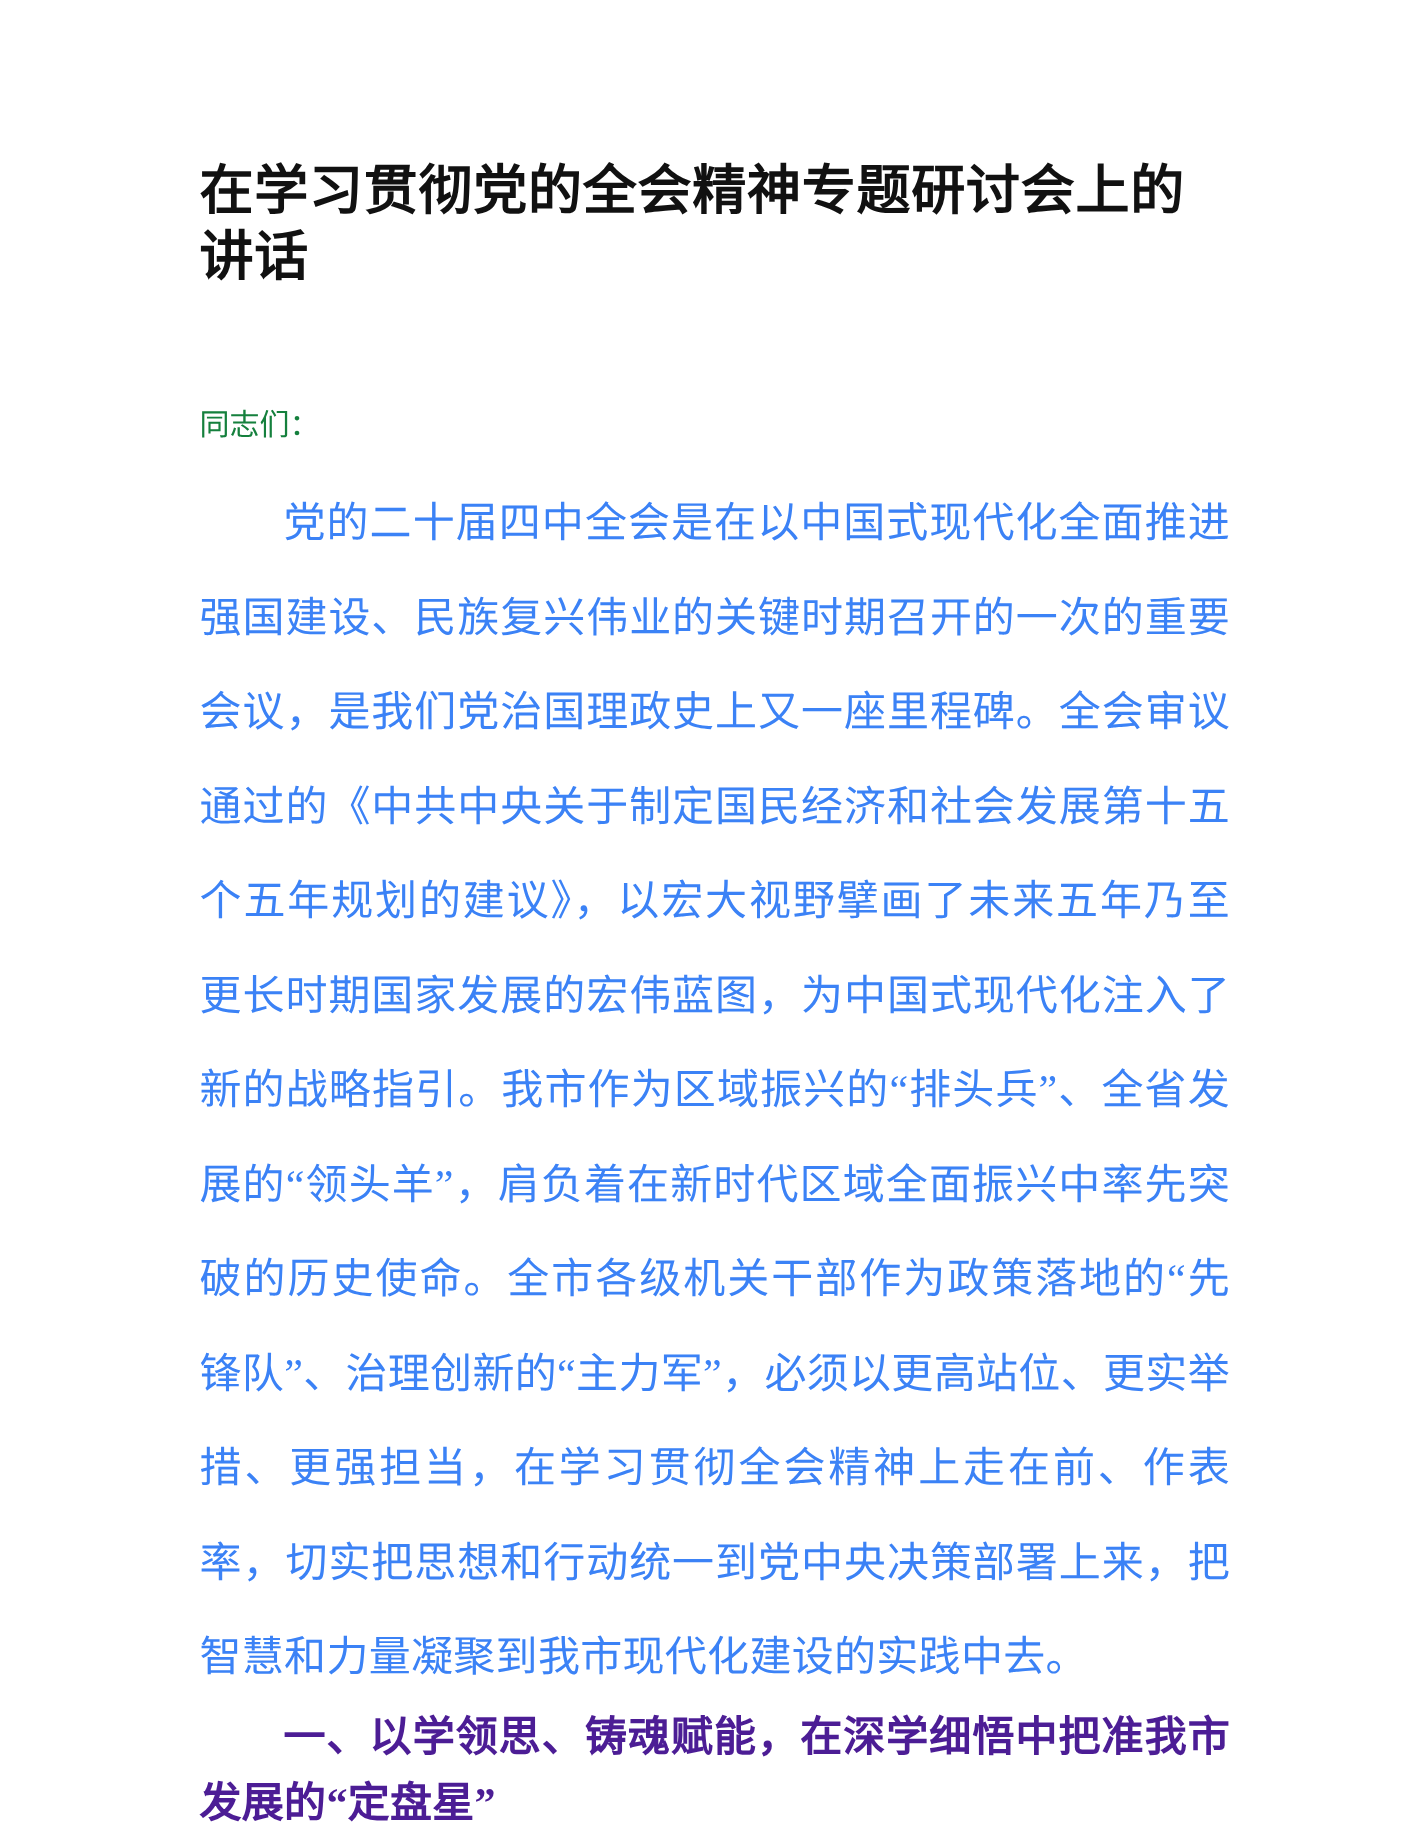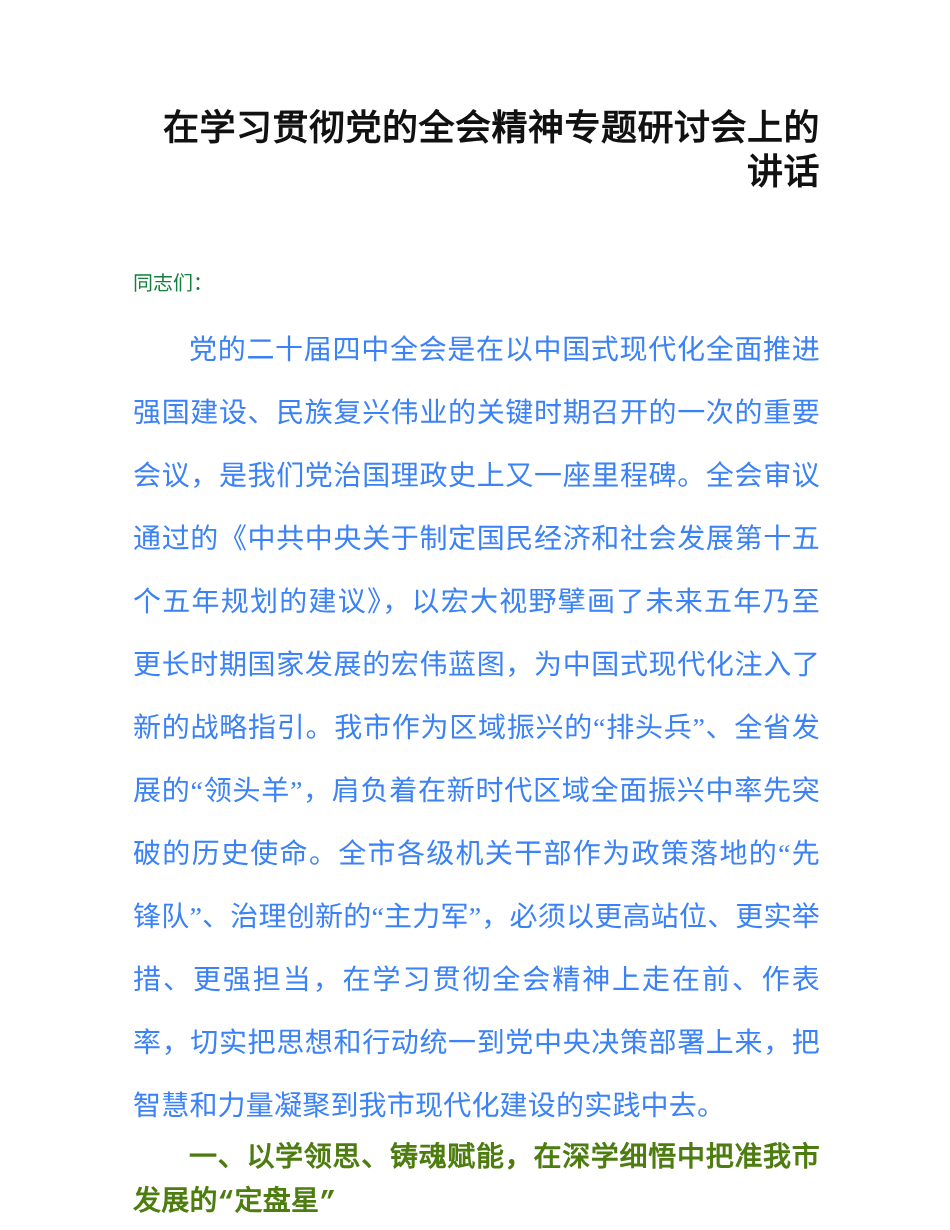--- a/index.html
+++ b/index.html
@@ -35,21 +35,21 @@
   }
 
   
   .doc-title {
     margin: 0;
     padding: 0;
     position: absolute;
     top: 105px;
     left: 0;
     width: 687px;
-    text-align: right;
+    text-align: left;
     font-family: "DejaVu Serif", "Liberation Serif", serif;
     font-weight: 700;
     font-size: 36px;
     line-height: 44px;
     letter-spacing: 0.5px;
     color: #111111;
   }
 
   
   .salutation {
@@ -82,28 +82,28 @@
     text-justify: inter-ideograph;
     text-indent: 56px;
     color: #3b82f6;
     font-weight: 400;
     letter-spacing: 0.2px;
   }
 
   h2.section-heading {
     margin: 0;
     padding: 0;
-    font-family: Liberation Mono, monospace;
+    font-family: Liberation Serif, serif;
     font-size: 28px;
     line-height: 43.5px;
     font-weight: 700;
     text-align: justify;
     text-justify: inter-ideograph;
     text-indent: 56px;
-    color: #4d7c0f;
+    color: #4c1d95;
     letter-spacing: 0.2px;
   }
 </style>
 </head>
 <body>
 
 <div class="page">
   <div class="page-body">
 
     <h1 class="doc-title">在学习贯彻党的全会精神专题研讨会上的讲话</h1>

